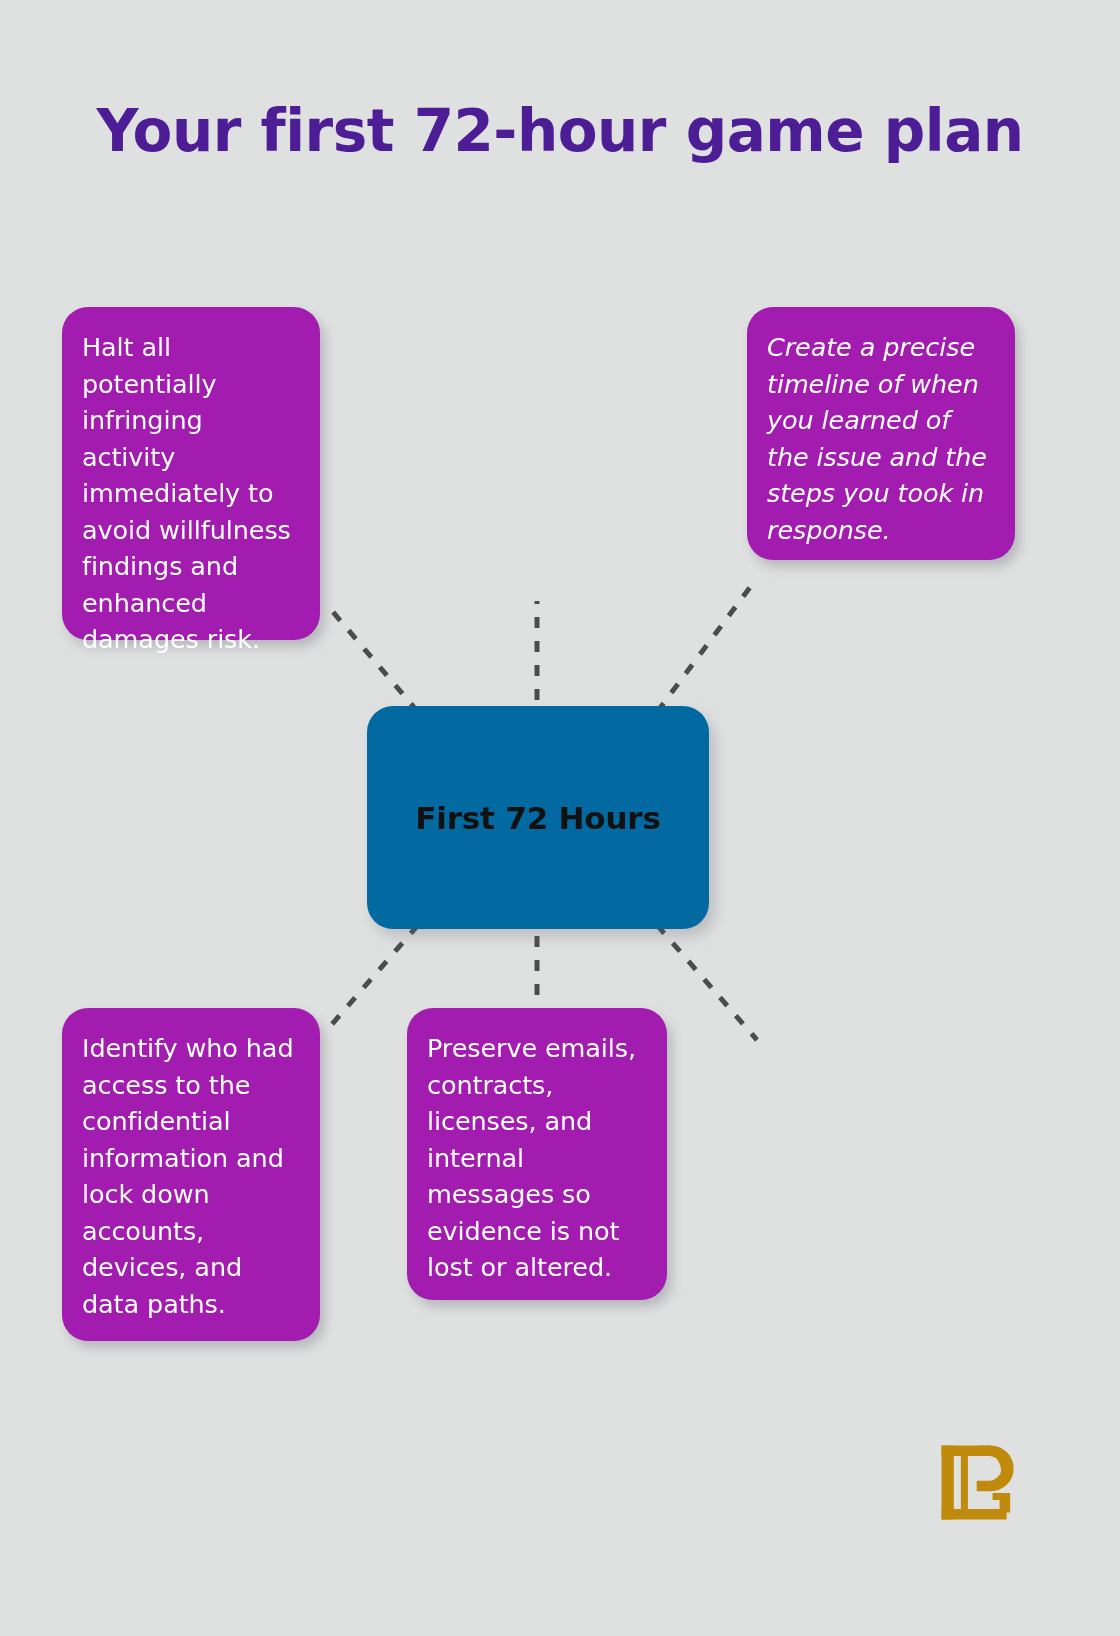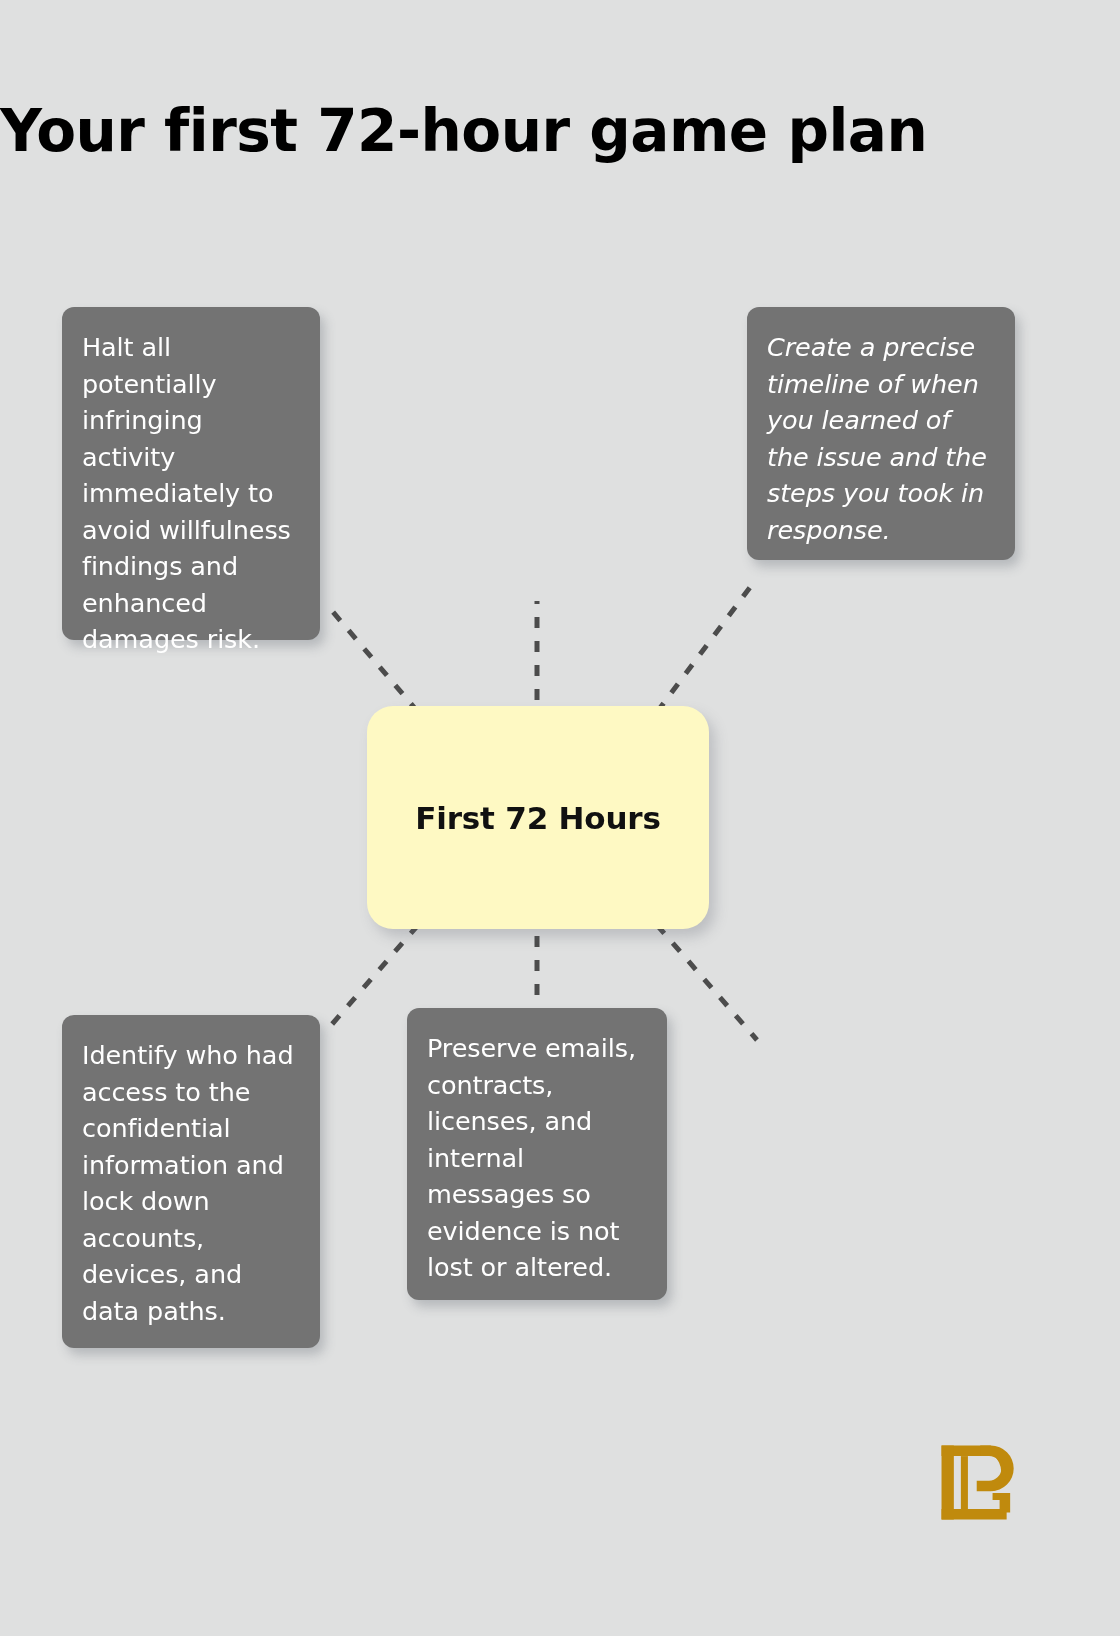--- a/index.html
+++ b/index.html
@@ -20,24 +20,24 @@
     width: 1120px;
     height: 1636px;
   }
 
   
   .page-title {
     position: absolute;
     left: 0;
     top: 100px;
     width: 1120px;
-    text-align: left;
+    text-align: center;
     font-size: 58px;
     font-weight: bold;
-    color: #000000;
+    color: #4c1d95;
     letter-spacing: -0.5px;
     line-height: 1.1;
   }
 
   
   #connectors {
     position: absolute;
     left: 0;
     top: 0;
     width: 1120px;
@@ -47,54 +47,54 @@
   #connectors line {
     stroke: #4c4c4c;
     stroke-width: 5;
     stroke-dasharray: 11 13;
     stroke-linecap: butt;
   }
 
   
   .node {
     position: absolute;
-    background: #737373;
-    border-radius: 12px;
+    background: #a21caf;
+    border-radius: 26px;
     box-shadow: 5px 7px 11px rgba(90, 95, 105, 0.30);
     box-sizing: border-box;
     display: flex;
     align-items: flex-start;
   }
   .node .node-text {
     color: #ffffff;
     font-size: 25.5px;
     line-height: 36.5px;
     font-weight: 400;
     padding: 22px 18px 18px 20px;
     letter-spacing: -0.1px;
   }
 
   
   #node-1 { left: 62px;  top: 307px;  width: 258px; height: 333px; }
   #node-2 { left: 407px; top: 307px;  width: 260px; height: 292px; }
   #node-3 { left: 747px; top: 307px;  width: 268px; height: 253px; font-style: italic; }
 
   
-  #node-4 { left: 62px;  top: 1008px; width: 258px; height: 333px; margin-top: 7px; }
+  #node-4 { left: 62px;  top: 1008px; width: 258px; height: 333px; }
   #node-5 { left: 407px; top: 1008px; width: 260px; height: 292px; }
   #node-6 { left: 747px; top: 1008px; width: 268px; height: 253px; }
 
   
   #center-node {
     position: absolute;
     left: 367px;
     top: 706px;
     width: 342px;
     height: 223px;
-    background: #fef9c3;
+    background: #0369a1;
     border-radius: 26px;
     box-shadow: 6px 8px 13px rgba(92, 97, 107, 0.26);
     display: flex;
     align-items: center;
     justify-content: center;
     box-sizing: border-box;
   }
   #center-node .hub-label {
     font-size: 31px;
     font-weight: bold;

